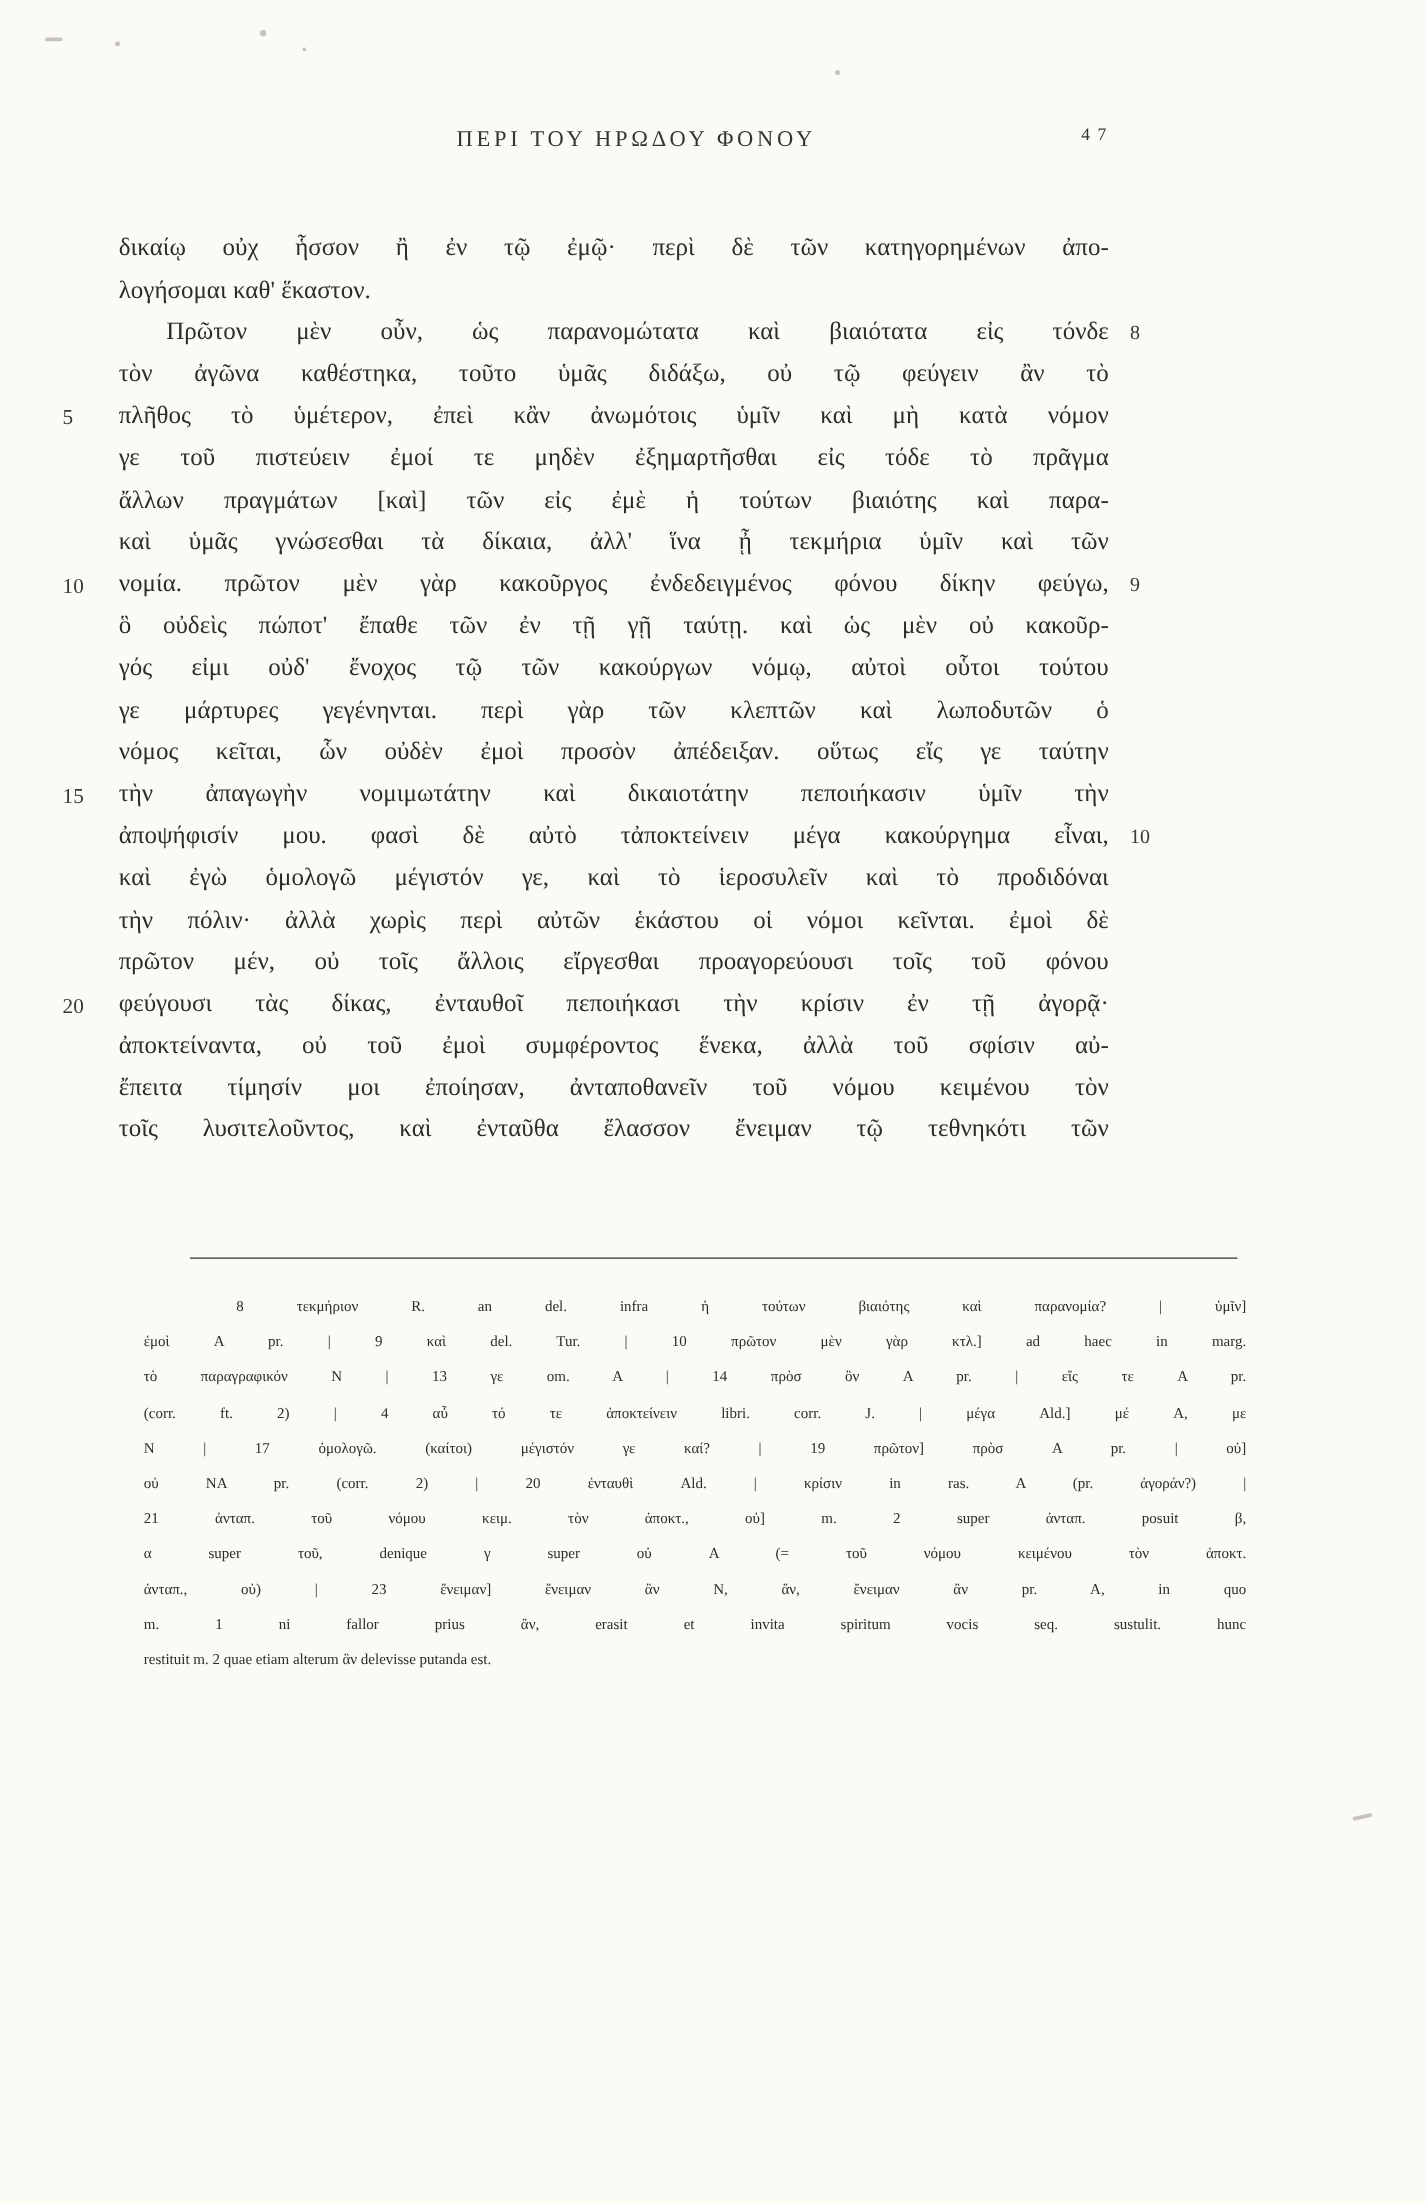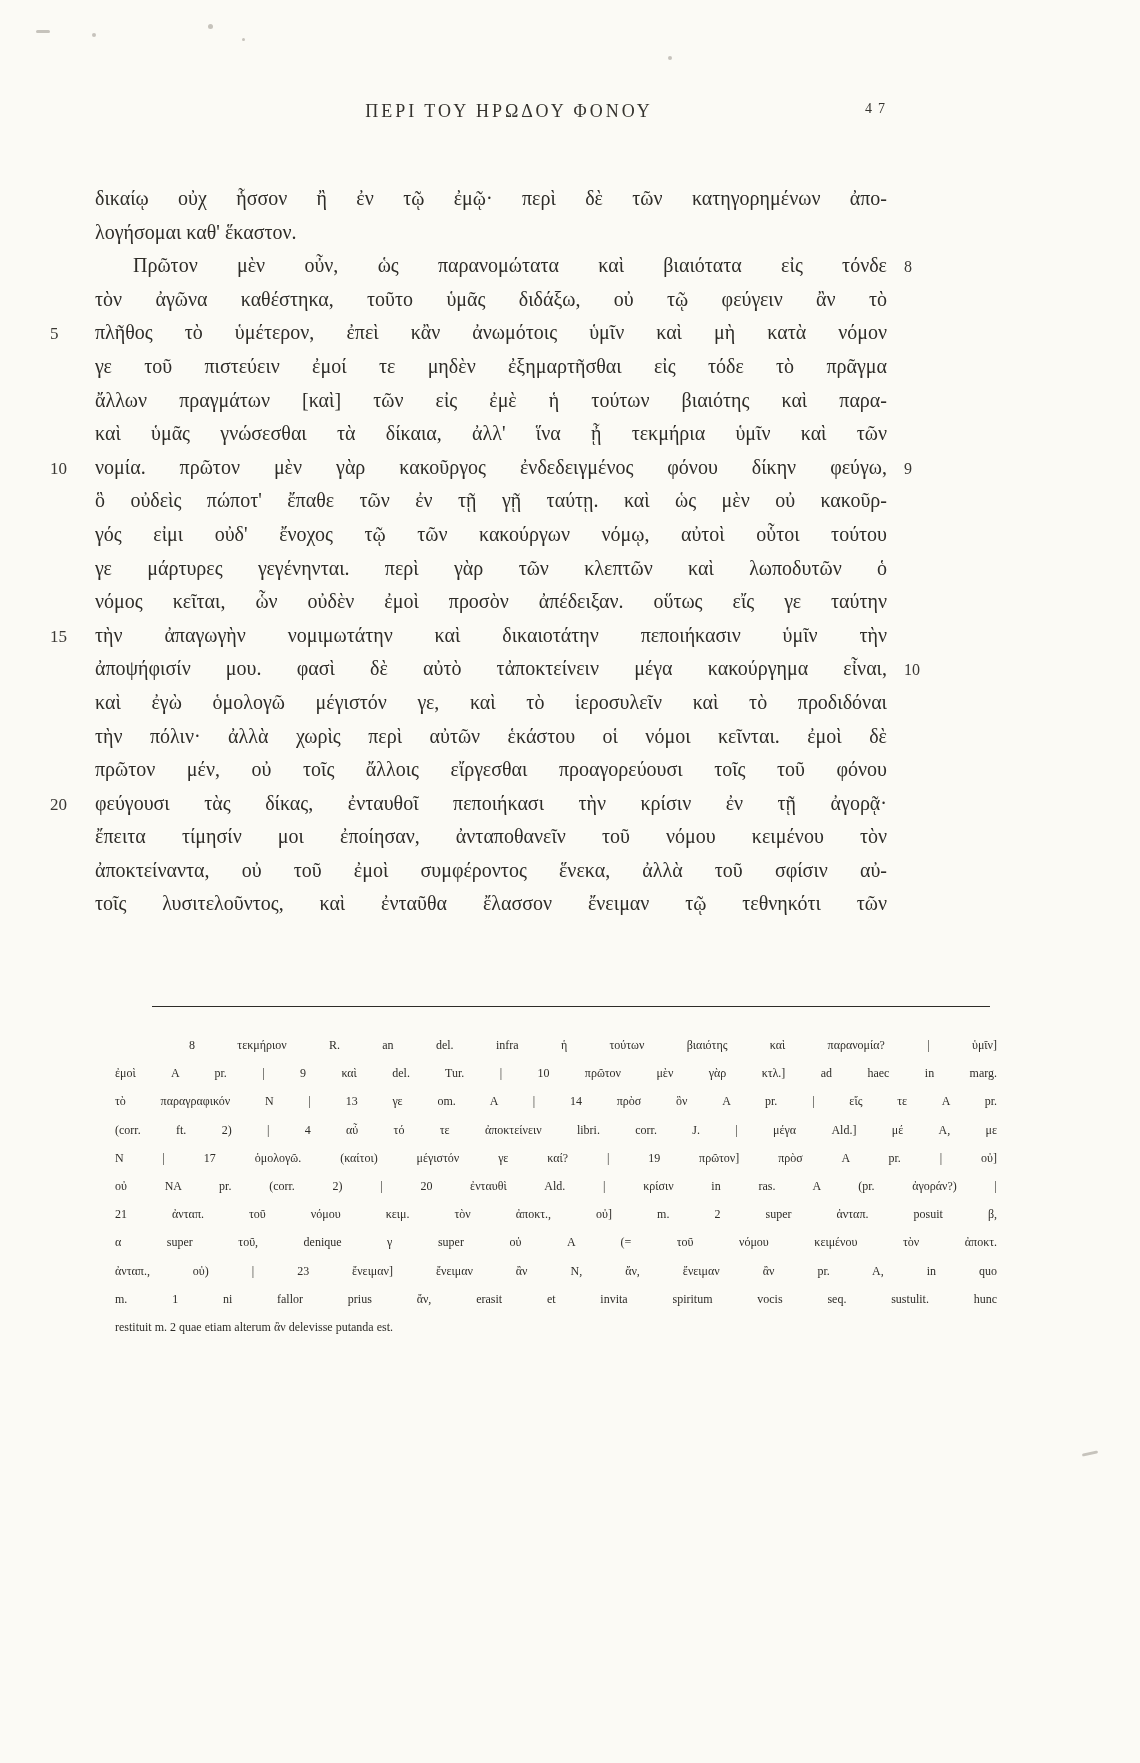--- a/index.html
+++ b/index.html
@@ -178,26 +178,26 @@
       <span class="ltext">πρῶτον μέν, οὐ τοῖς ἄλλοις εἴργεσθαι προαγορεύουσι τοῖς τοῦ φόνου</span>
       <span class="snum"></span>
     </div>
     <div class="line">
       <span class="lnum">20</span>
       <span class="ltext">φεύγουσι τὰς δίκας, ἐνταυθοῖ πεποιήκασι τὴν κρίσιν ἐν τῇ ἀγορᾷ·</span>
       <span class="snum"></span>
     </div>
     <div class="line">
       <span class="lnum"></span>
+      <span class="ltext">ἀποκτείναντα, οὐ τοῦ ἐμοὶ συμφέροντος ἕνεκα, ἀλλὰ τοῦ σφίσιν αὐ-</span>
+      <span class="snum"></span>
+    </div>
+    <div class="line">
+      <span class="lnum"></span>
       <span class="ltext">ἔπειτα τίμησίν μοι ἐποίησαν, ἀνταποθανεῖν τοῦ νόμου κειμένου τὸν</span>
-      <span class="snum"></span>
-    </div>
-    <div class="line">
-      <span class="lnum"></span>
-      <span class="ltext">ἀποκτείναντα, οὐ τοῦ ἐμοὶ συμφέροντος ἕνεκα, ἀλλὰ τοῦ σφίσιν αὐ-</span>
       <span class="snum"></span>
     </div>
     <div class="line">
       <span class="lnum"></span>
       <span class="ltext">τοῖς λυσιτελοῦντος, καὶ ἐνταῦθα ἔλασσον ἔνειμαν τῷ τεθνηκότι τῶν</span>
       <span class="snum"></span>
     </div>
   </div>
 
   <div class="rule"></div>

